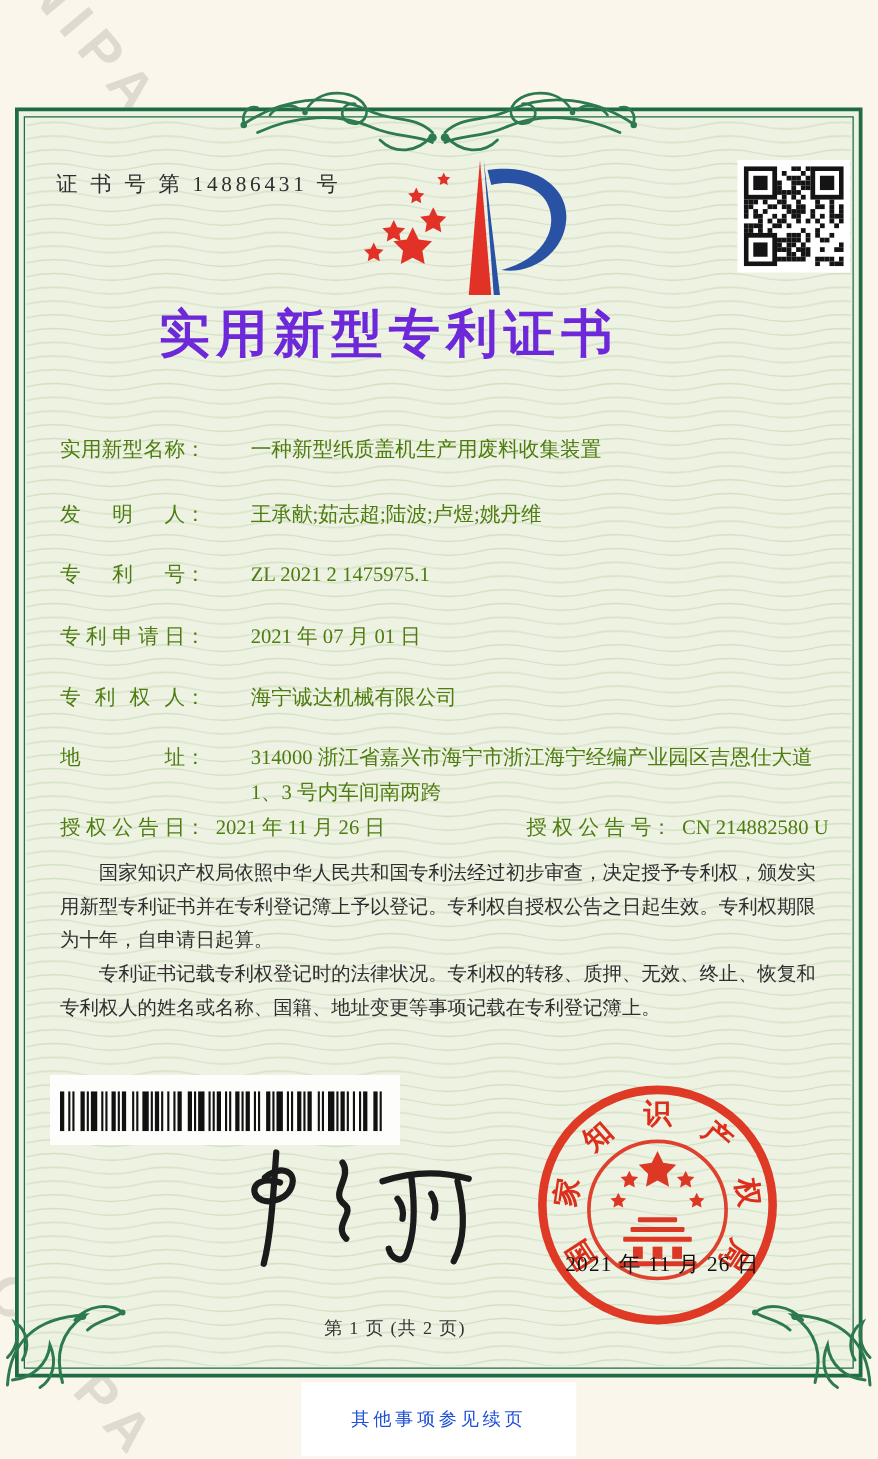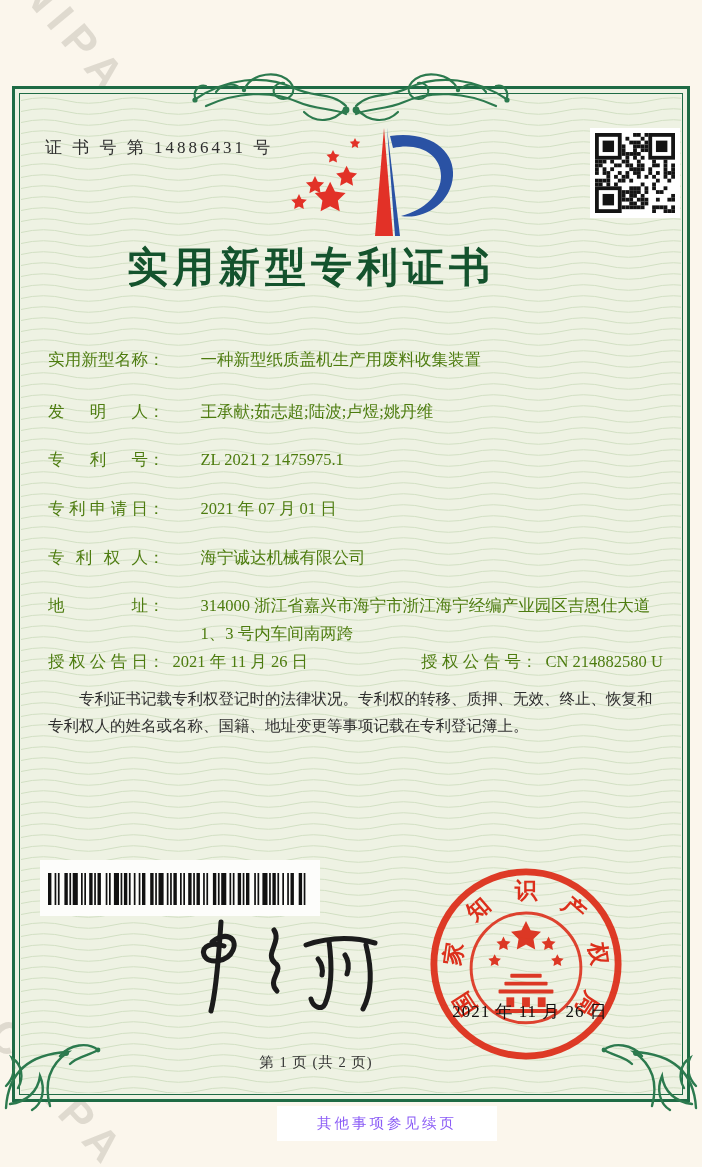--- a/index.html
+++ b/index.html
@@ -24,21 +24,21 @@
     font-weight:bold; color:#a29d90; pointer-events:none; letter-spacing:10px; line-height:1;
   }
   
   .cert-no{
     position:absolute; left:45px; top:136px; font-size:17px; letter-spacing:3px; color:#2e2e2e;
   }
   .logo{ position:absolute; left:263px; top:124px; }
   .qr-wrap{ position:absolute; left:590px; top:128px; width:90px; height:90px; background:#ffffff; padding:5px; }
   .title{
     position:absolute; left:0; top:240px; width:622px; text-align:center;
-    font-size:41px; font-weight:bold; letter-spacing:5px; color:#14532d;
+    font-size:41px; font-weight:bold; letter-spacing:5px; color:#6d28d9;
   }
   
   .row{ position:absolute; left:48px; width:614px; display:flex; font-size:16.5px; color:#4d7c0f; line-height:28px; }
   .lab{ flex:none; width:100px; text-align:justify; text-align-last:justify; }
   .colon{ flex:none; padding-right:8px; }
   .val{ flex:1;margin-left:28px; }
   .pair2{ position:absolute; left:373px; top:0; display:flex; width:290px; }
   
   .paras{ position:absolute; left:48px; top:686px; width:612px; font-size:15.5px; line-height:1.74; color:#2f2f2f; }
   .paras p{ text-indent:2em; }
@@ -52,23 +52,22 @@
   .seal-date{
     position:absolute; left:430px; top:1000px; width:200px; text-align:center;
     font-size:17px; letter-spacing:1px; color:#101010;
   }
   .page-footer{
     position:absolute; left:0; top:1053px; width:632px; text-align:center;
     font-size:14.5px; letter-spacing:1px; color:#333;
   }
   .note{
     position:absolute; left:50%; transform:translateX(-50%); top:1106px;
-    background:#ffffff; padding:8px 40px; font-size:14.5px; letter-spacing:3px; color:#8b5cf6;
+    background:#ffffff; padding:20px 40px; font-size:14.5px; letter-spacing:3px; color:#1d4ed8;
     white-space:nowrap;
-    margin-left:36px;
   }
   .ornament{ position:absolute; pointer-events:none; }
 </style>
 </head>
 <body>
 
 <div class="page">
 
   <div class="wm" style="left:-30px; top:-2px; font-size:44px; opacity:.30; transform:rotate(50deg);">CNIPA</div>
   <div class="wm" style="left:402px; top:330px; font-size:46px; opacity:.26; transform:rotate(45deg);">CNIPA</div>
@@ -345,20 +344,21 @@
       <span class="colon">：</span>
       <span>2021 年 11 月 26 日</span>
     <span class="pair2">
       <span class="lab">授权公告号</span>
         <span class="colon">：</span>
         <span>CN 214882580 U</span>
     </span>
   </div>
 
   <div class="paras">
+    <p>国家知识产权局依照中华人民共和国专利法经过初步审查，决定授予专利权，颁发实用新型专利证书并在专利登记簿上予以登记。专利权自授权公告之日起生效。专利权期限为十年，自申请日起算。</p>
     <p>专利证书记载专利权登记时的法律状况。专利权的转移、质押、无效、终止、恢复和专利权人的姓名或名称、国籍、地址变更等事项记载在专利登记簿上。</p>
   </div>
 
   <div class="barcode-wrap">
     <svg id="barcode" class="barcode" width="262" height="32">
         <rect x="0" y="0" width="3.4" height="32" fill="#111111"></rect>
         <rect x="6.6" y="0" width="1.7" height="32" fill="#111111"></rect>
         <rect x="9.899999999999999" y="0" width="1.7" height="32" fill="#111111"></rect>
         <rect x="16.4" y="0" width="3.4" height="32" fill="#111111"></rect>
         <rect x="21.4" y="0" width="1.7" height="32" fill="#111111"></rect>

